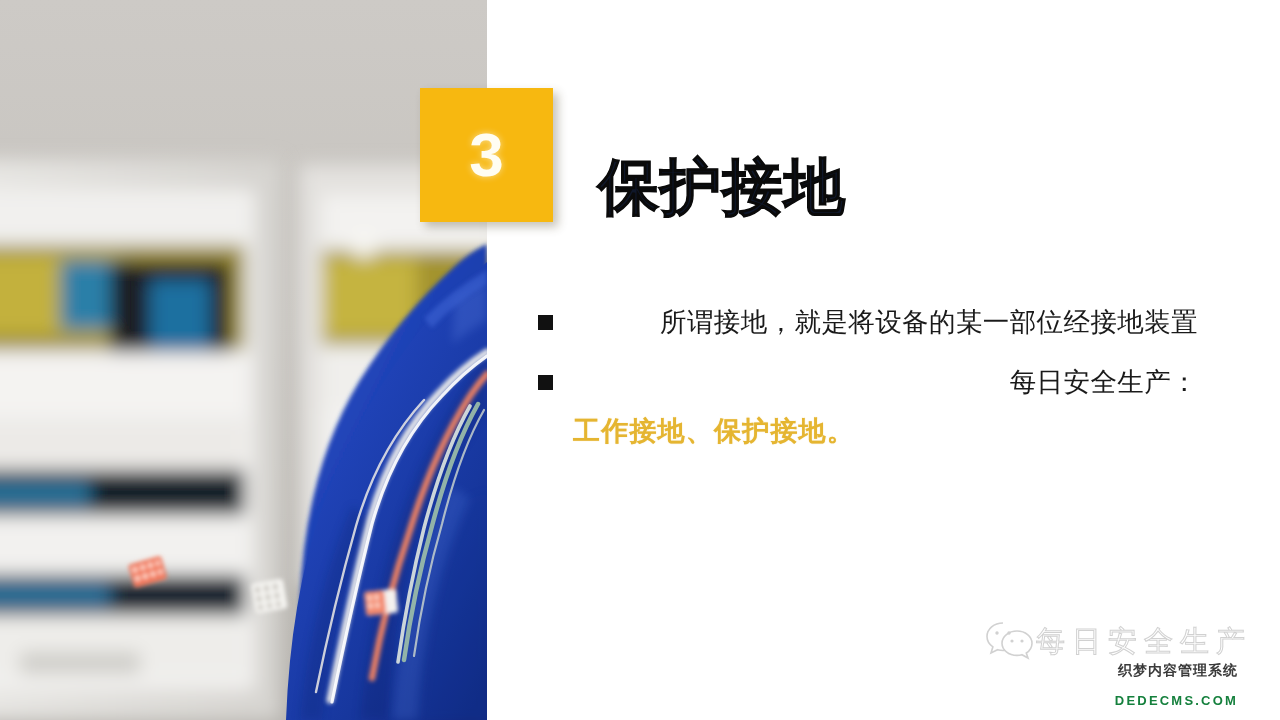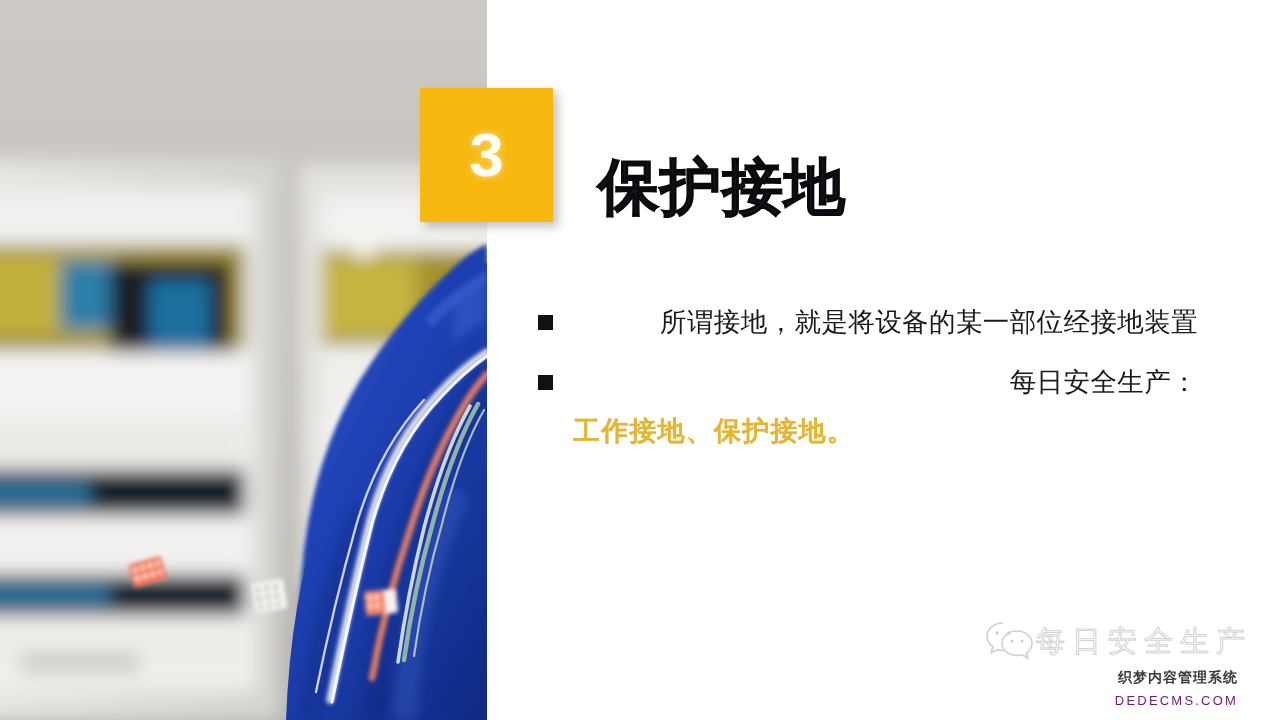--- a/index.html
+++ b/index.html
@@ -151,25 +151,25 @@
   }
   .dedecms .cn {
     font-size: 14px;
     font-weight: bold;
     color: #3a3a3a;
     letter-spacing: 1px;
     white-space: nowrap;
   }
   .dedecms .en {
     font-size: 13px;
-    font-weight: normal;
-    color: #701a75;
+    font-weight: bold;
+    color: #15803d;
     letter-spacing: 2.2px;
     white-space: nowrap;
-    margin-top: 10px;
+    margin-top: 17px;
   }
 </style>
 </head>
 <body>
 
 <div class="slide">
 
   <div class="photo">
     <svg class="photo-svg" viewBox="0 0 487 720" preserveAspectRatio="xMidYMid slice">
       <defs>

